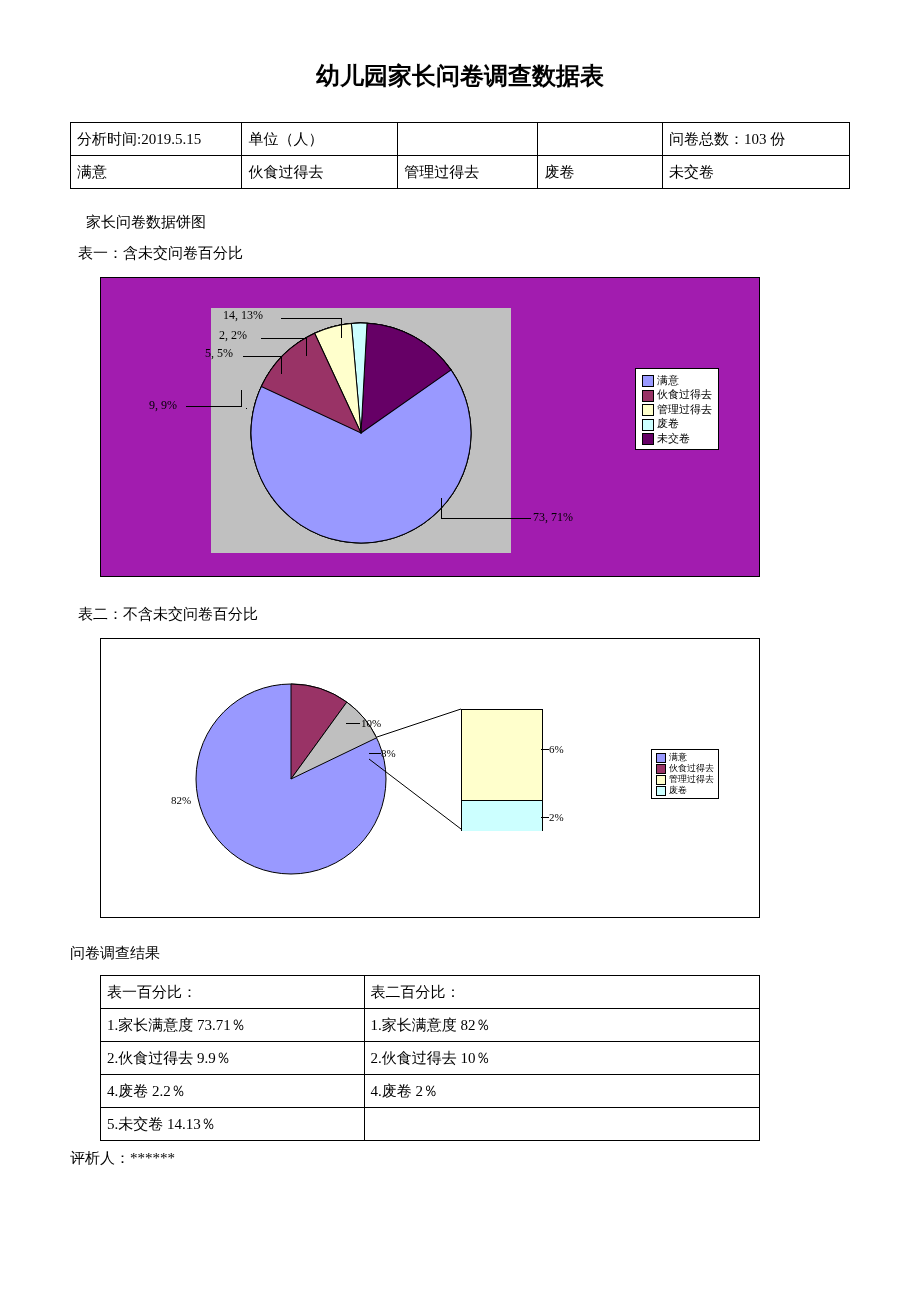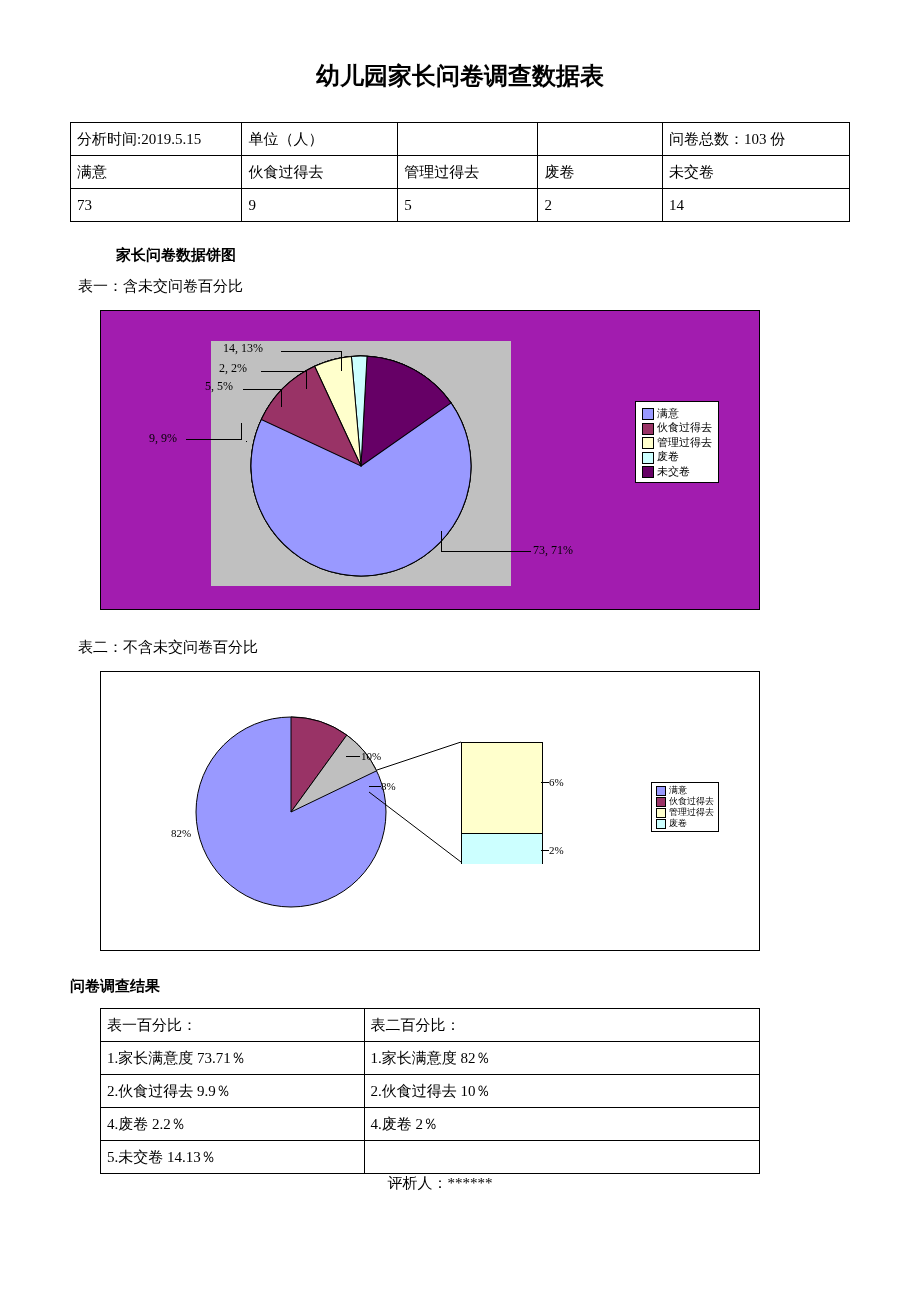--- a/index.html
+++ b/index.html
@@ -1,33 +1,33 @@
 <!DOCTYPE html>
 <html><head>
 <meta charset="utf-8">
 <style>
 body{margin:0;font-family:"SimSun","Songti SC",serif;font-size:15px;color:#000;background:#fff}
 .page{width:780px;margin:60px auto;padding:0 20px}
 h1{font-size:24px;text-align:center;font-weight:700;margin:10px 0 30px}
 table{border-collapse:collapse;width:100%}
 td{border:1px solid #000;padding:4px 6px;font-size:15px;height:24px}
-.sec-title{font-weight:700;margin:24px 0 12px 46px}
+.sec-title{font-weight:400;margin:24px 0 12px 16px}
 .sub-title{margin:10px 0 14px 8px}
 .chart-box{border:1px solid #000;margin-left:30px;width:660px;position:relative;box-sizing:border-box}
 .chart1{height:300px;background:#a21caf}
 .plot-area{background:#c0c0c0;position:absolute}
 .legend{background:#fff;border:1px solid #000;position:absolute;font-size:11px;padding:4px 6px;line-height:14px}
 .legend div{white-space:nowrap}
 .sw{display:inline-block;width:10px;height:10px;border:1px solid #000;margin-right:3px;vertical-align:middle}
 .lbl{position:absolute;font-size:12px;white-space:nowrap}
 .ln{position:absolute;background:#000}
 .chart2{height:280px}
 .bar-of-pie{position:absolute;border:1px solid #000;width:80px}
 .results .tbl{margin-left:30px;width:660px}
-.reviewer{text-align:center;margin-right:40px}
+.reviewer{text-align:left;margin-top:8px;margin-right:40px}
 svg{display:block}
 </style>
 </head>
 <body>
 
 <div class="page">
   <h1>幼儿园家长问卷调查数据表</h1>
 
   <table>
     <tbody>
@@ -37,27 +37,20 @@
       <td style="width:18%"></td>
       <td style="width:16%"></td>
       <td style="width:24%">问卷总数：103 份</td>
     </tr>
     <tr>
       <td>满意</td>
       <td>伙食过得去</td>
       <td>管理过得去</td>
       <td>废卷</td>
       <td>未交卷</td>
-    </tr>
-    <tr>
-      <td>73</td>
-      <td>9</td>
-      <td>5</td>
-      <td>2</td>
-      <td>14</td>
     </tr>
   </tbody>
     </table>
 
   <div class="sec-title">家长问卷数据饼图</div>
   <div class="sub-title">表一：含未交问卷百分比</div>
 
   <div class="chart-box chart1">
     <div class="plot-area" style="left:110px;top:30px;width:300px;height:245px">
       <svg width="300" height="245" viewBox="0 0 300 245">

